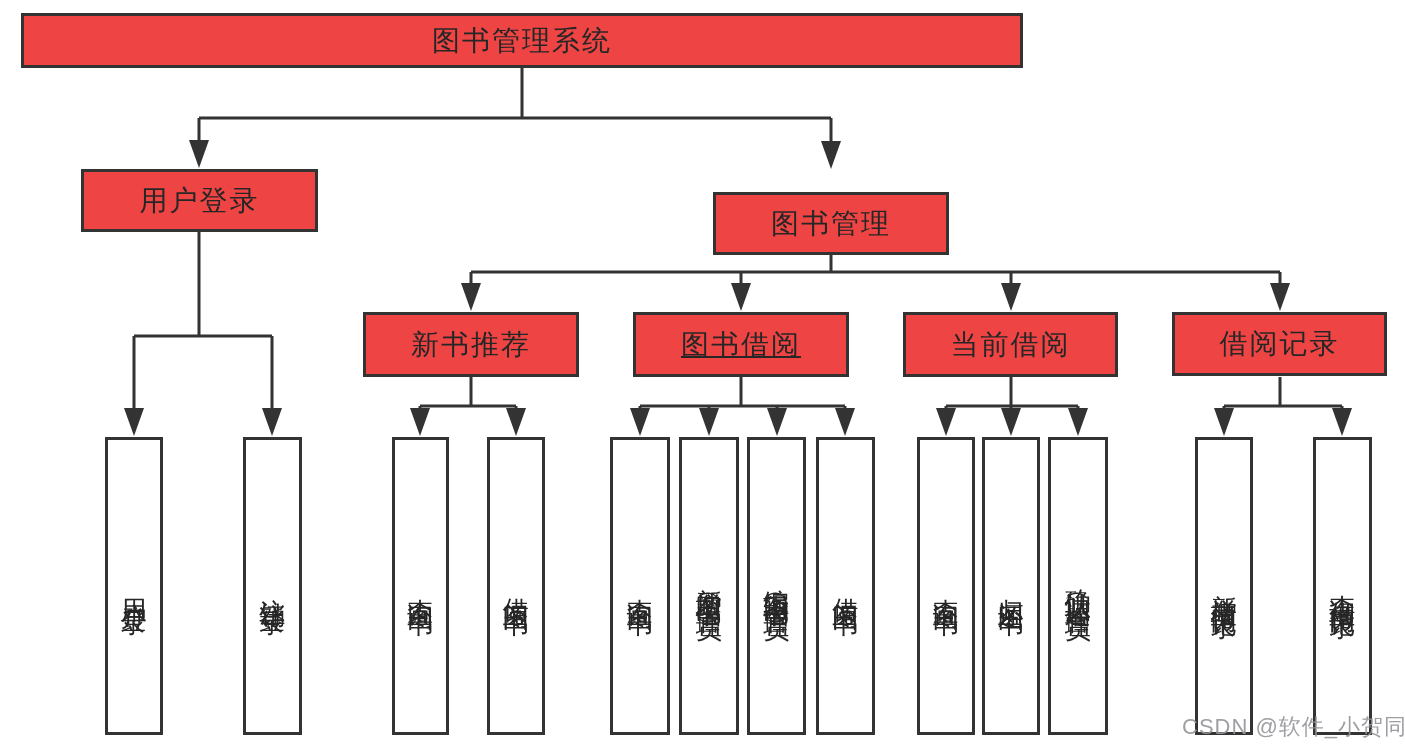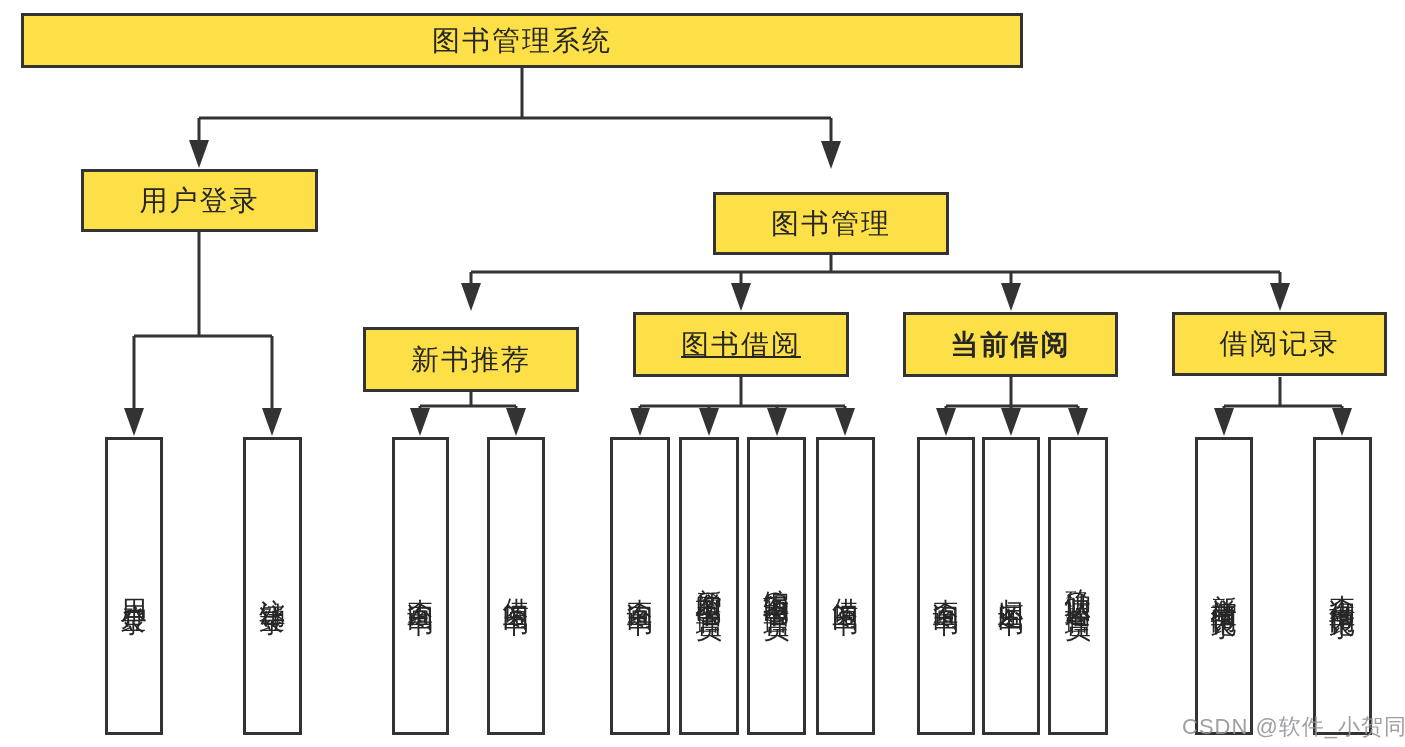--- a/index.html
+++ b/index.html
@@ -15,21 +15,21 @@
   .connectors {
     position: absolute;
     left: 0; top: 0;
     width: 1405px; height: 747px;
     pointer-events: none;
   }
   .hbox {
     position: absolute;
     box-sizing: border-box;
     border: 3px solid #333333;
-    background: #fde047;
+    background: #ef4444;
     display: flex;
     align-items: center;
     justify-content: center;
     font-size: 28px;
     letter-spacing: 2px;
     text-align: center;
     white-space: nowrap;
   }
   .root-box { font-size: 28px; }
   .vbox {
@@ -103,23 +103,23 @@
       <polygon points="1214,408 1234,408 1224,436"></polygon>
       <polygon points="1332,408 1352,408 1342,436"></polygon>
     </g>
   </svg>
 
   <div class="hbox root-box" style="left:21px; top:13px; width:1002px; height:55px;">图书管理系统</div>
 
   <div class="hbox" style="left:81px; top:169px; width:237px; height:63px;">用户登录</div>
   <div class="hbox" style="left:713px; top:170px; width:236px; height:63px;margin-top:22px;">图书管理</div>
 
-  <div class="hbox" style="left:363px; top:312px; width:216px; height:65px;margin-top:15px;">新书推荐</div>
+  <div class="hbox" style="left:363px; top:312px; width:216px; height:65px;">新书推荐</div>
   <div class="hbox" style="left:633px; top:312px; width:216px; height:65px;text-decoration:underline;">图书借阅</div>
-  <div class="hbox" style="left:903px; top:312px; width:215px; height:65px;font-weight:bold;">当前借阅</div>
+  <div class="hbox" style="left:903px; top:312px; width:215px; height:65px;">当前借阅</div>
   <div class="hbox" style="left:1172px; top:312px; width:215px; height:64px;">借阅记录</div>
 
   <div class="vbox" style="left:105px; width:58px;">用户登录</div>
   <div class="vbox" style="left:243px; width:59px;">注销登录</div>
 
   <div class="vbox" style="left:392px; width:57px;">查询图书</div>
   <div class="vbox" style="left:487px; width:58px;">借阅图书</div>
 
   <div class="vbox" style="left:610px; width:60px;">查询图书</div>
   <div class="vbox" style="left:679px; width:60px;">新增图书（管理员）</div>

